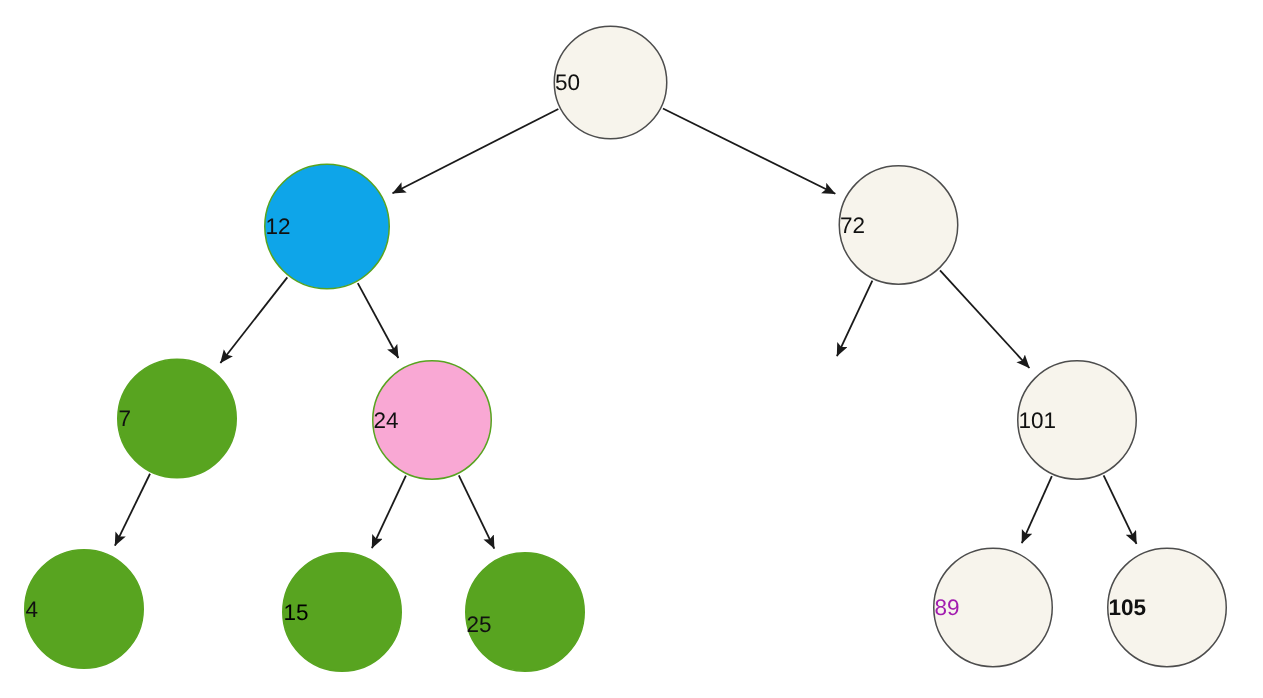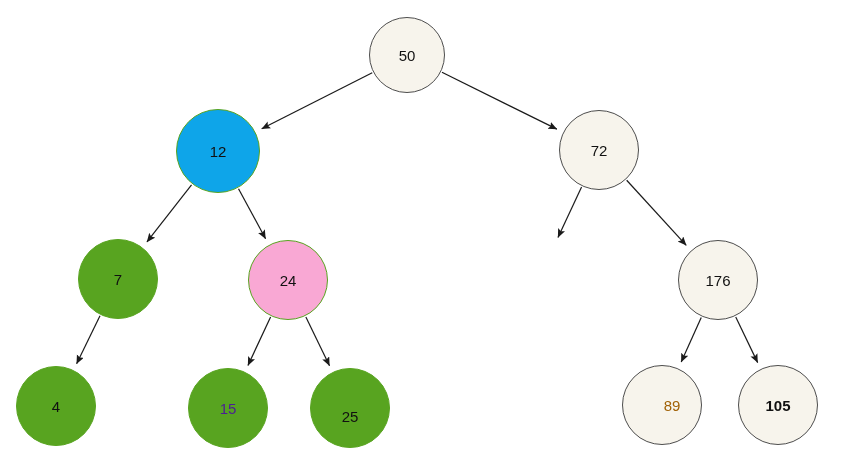--- a/index.html
+++ b/index.html
@@ -31,21 +31,21 @@
     left: 0;
     top: 0;
     width: 842px;
     height: 465px;
   }
   .tree-node {
     position: absolute;
     border-radius: 50%;
     display: flex;
     align-items: center;
-    justify-content: center;
+    justify-content: flex-start;
     box-sizing: border-box;
   }
   .tree-node .node-label {
     font-family: "Liberation Sans", sans-serif;
     font-size: 15px;
     color: #111111;
     line-height: 1;
     user-select: none;
   }
   .node-visited {
@@ -91,31 +91,31 @@
       <div class="tree-node node-visited" style="left: 559px; top: 110px; width: 80px; height: 80px; background: rgb(247, 244, 236); border-color: rgb(77, 77, 77);">
         <span class="node-label" style="color: rgb(17, 17, 17);">72</span>
       </div>
       <div class="tree-node node-highlight" style="left: 78px; top: 239px; width: 80px; height: 80px; background: rgb(88, 164, 32); border-color: rgb(88, 164, 32);">
         <span class="node-label" style="color: rgb(17, 17, 17);">7</span>
       </div>
       <div class="tree-node node-highlight" style="left: 248px; top: 240px; width: 80px; height: 80px; background: #f9a8d4; border-color: rgb(88, 164, 32);">
         <span class="node-label" style="color: rgb(17, 17, 17);">24</span>
       </div>
       <div class="tree-node node-visited" style="left: 678px; top: 240px; width: 80px; height: 80px; background: rgb(247, 244, 236); border-color: rgb(77, 77, 77);">
-        <span class="node-label" style="color: rgb(17, 17, 17);">176</span>
+        <span class="node-label" style="color: rgb(17, 17, 17);">101</span>
       </div>
       <div class="tree-node node-highlight" style="left: 16px; top: 366px; width: 80px; height: 80px; background: rgb(88, 164, 32); border-color: rgb(88, 164, 32);">
         <span class="node-label" style="color: rgb(17, 17, 17);">4</span>
       </div>
       <div class="tree-node node-highlight" style="left: 188px; top: 368px; width: 80px; height: 80px; background: rgb(88, 164, 32); border-color: rgb(88, 164, 32);">
-        <span class="node-label" style="color: #4c1d95;">15</span>
+        <span class="node-label" style="color: #000000;">15</span>
       </div>
       <div class="tree-node node-highlight" style="left: 310px; top: 368px; width: 80px; height: 80px; background: rgb(88, 164, 32); border-color: rgb(88, 164, 32);">
         <span class="node-label" style="color: rgb(17, 17, 17); margin-top: 17px;">25</span>
       </div>
       <div class="tree-node node-visited" style="left: 622px; top: 365px; width: 80px; height: 80px; background: rgb(247, 244, 236); border-color: rgb(77, 77, 77);">
-        <span class="node-label" style="color: #a16207; margin-left: 20px;">89</span>
+        <span class="node-label" style="color: #a21caf;">89</span>
       </div>
       <div class="tree-node node-visited" style="left: 738px; top: 365px; width: 80px; height: 80px; background: rgb(247, 244, 236); border-color: rgb(77, 77, 77); font-weight: bold;">
         <span class="node-label" style="color: rgb(17, 17, 17);">105</span>
       </div>
     </div>
 </div>
 
 </body></html>

